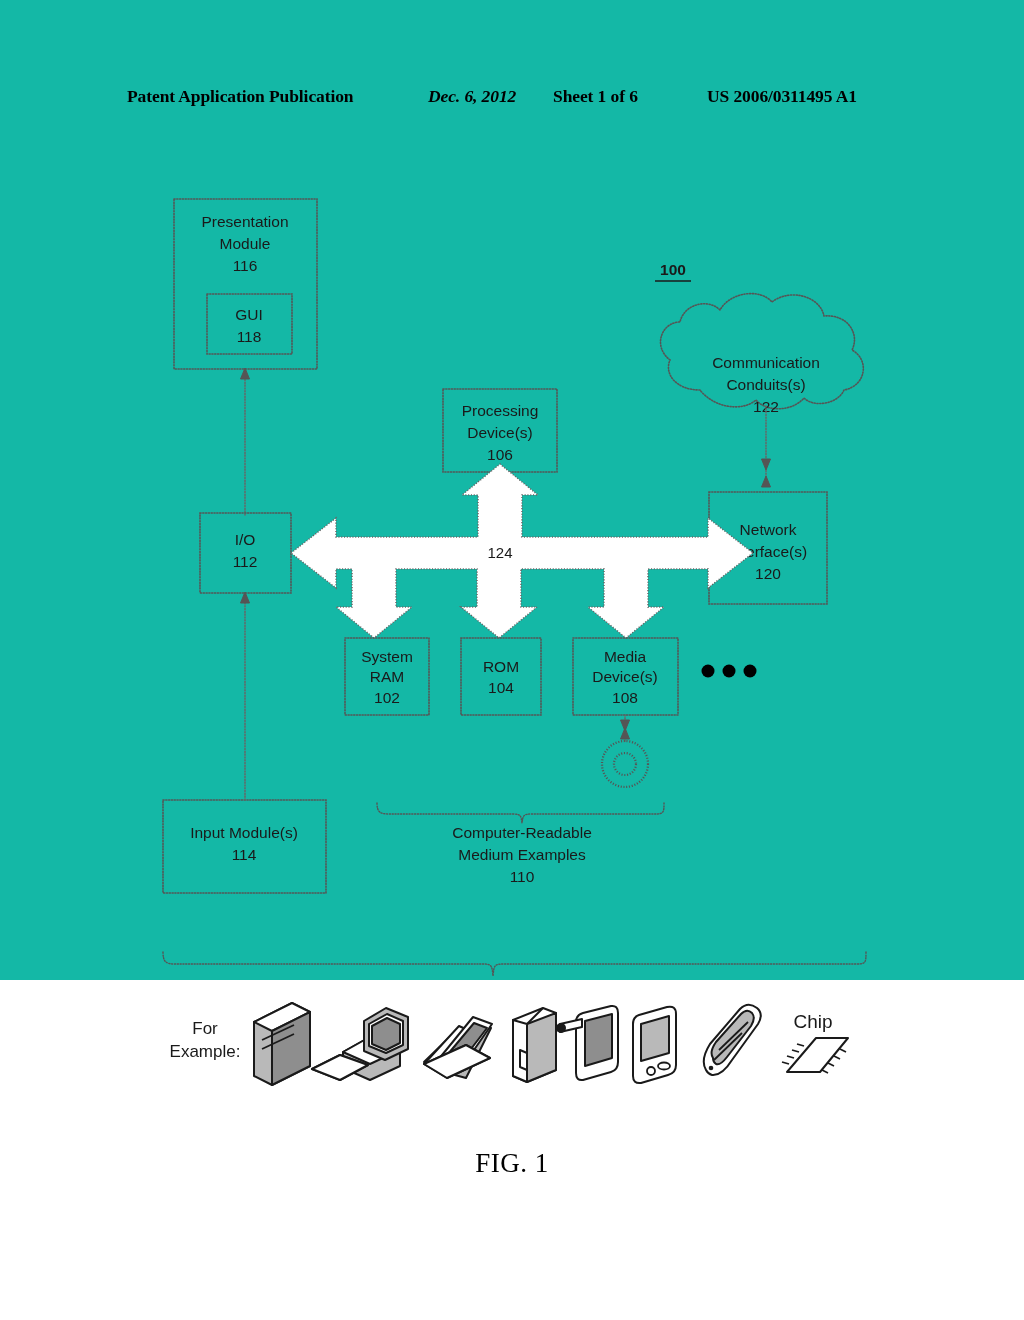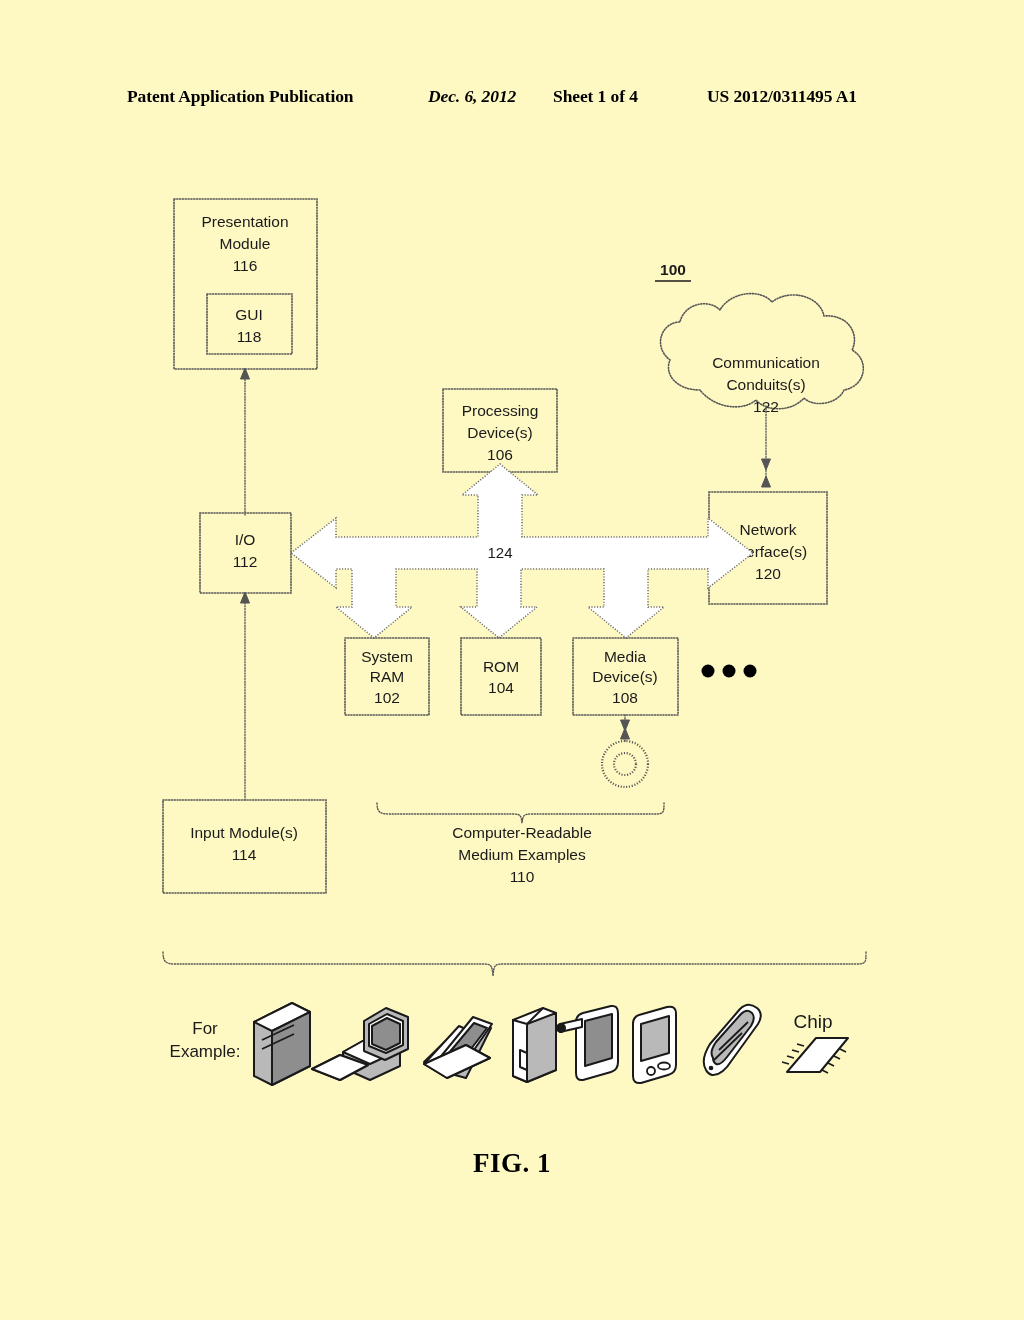--- a/index.html
+++ b/index.html
@@ -11,22 +11,22 @@
     width: 1024px;
     height: 1320px;
     font-family: "Liberation Sans", sans-serif;
     color: #000000;
     position: relative;
     overflow: hidden;
   }
   .page {
     position: relative;
     width: 1024px;
-    height: 1320px;
-    background: #fef9c3;
+    height: 980px;
+    background: #14b8a6;
   }
   .hdr {
     position: absolute;
     top: 86px;
     left: 0;
     width: 1024px;
     height: 26px;
     display: flex;
     align-items: baseline;
     font-family: "Liberation Serif", serif;
@@ -40,21 +40,21 @@
   .hdr-sheet{ position: absolute; left: 553px; }
   .hdr-num  { position: absolute; left: 707px; }
 
   .fig-caption {
     position: absolute;
     left: 0;
     top: 1148px;
     width: 1024px;
     text-align: center;
     font-family: "Liberation Serif", serif;
-    font-weight: bold;
+    font-weight: normal;
     font-size: 27px;
     letter-spacing: 0.5px;
   }
   svg.diagram {
     position: absolute;
     left: 0;
     top: 0;
     width: 1024px;
     height: 1320px;
   }
@@ -102,22 +102,22 @@
   .dot { fill: #000; }
 </style>
 </head>
 <body>
 
 <div class="page">
 
   <div class="hdr">
     <span class="hdr-pub">Patent Application Publication</span>
     <span class="hdr-date">Dec. 6, 2012</span>
-    <span class="hdr-sheet">Sheet 1 of 4</span>
-    <span class="hdr-num">US 2012/0311495 A1</span>
+    <span class="hdr-sheet">Sheet 1 of 6</span>
+    <span class="hdr-num">US 2006/0311495 A1</span>
   </div>
 
   <svg class="diagram" viewBox="0 0 1024 1320">
 
     <g>
       <text class="reflbl" x="673" y="275">100</text>
       <line x1="655" y1="281" x2="691" y2="281" stroke="#1a1a1a" stroke-width="1.6"></line>
     </g>
 
     <g>

